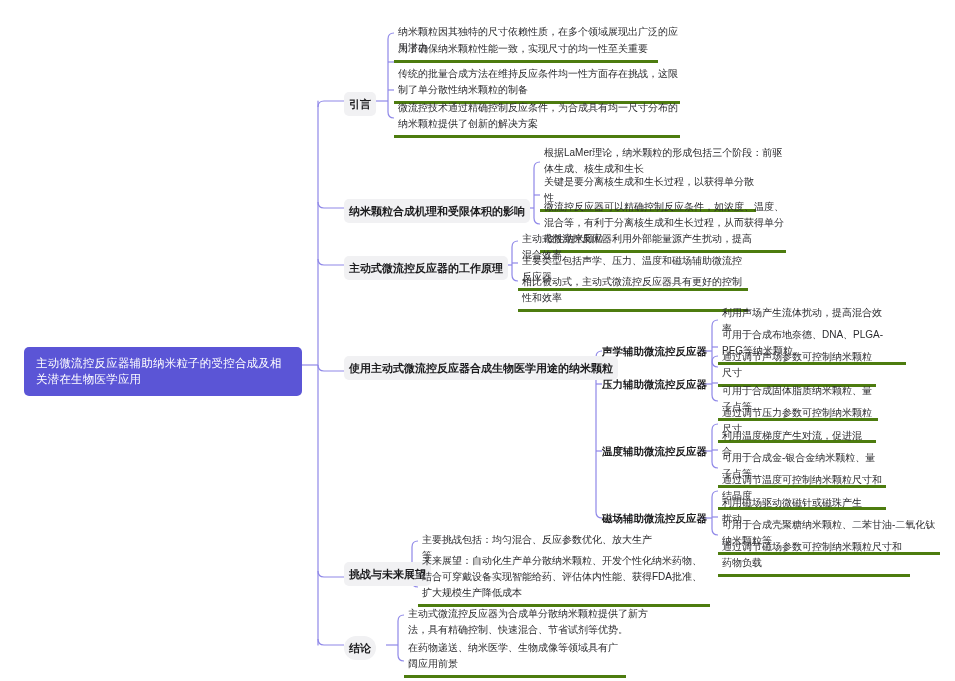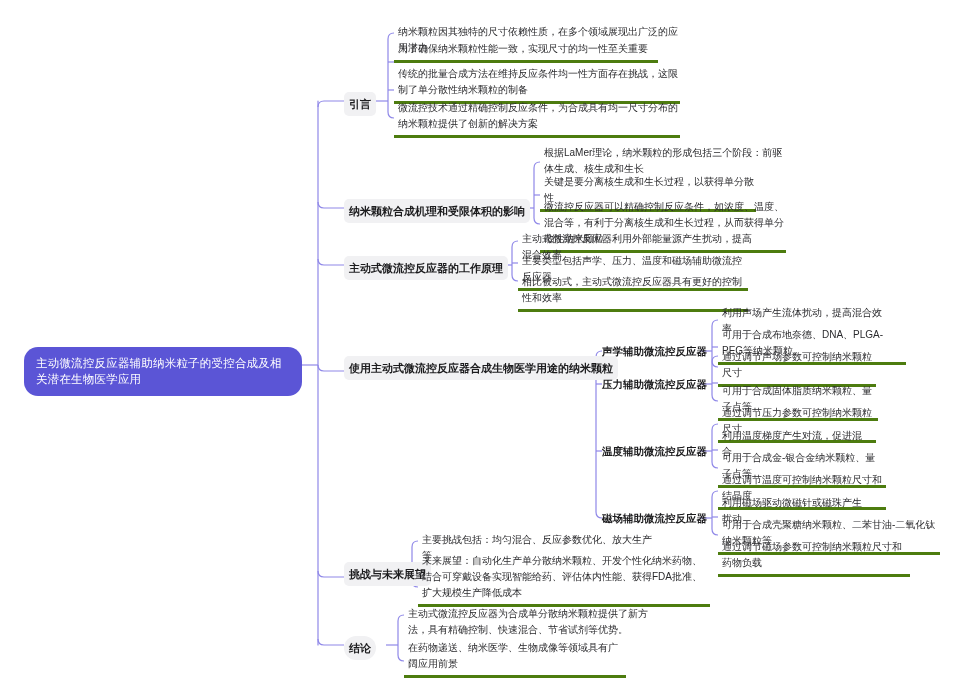--- a/index.html
+++ b/index.html
@@ -16,21 +16,21 @@
   #wires{position:absolute;left:0;top:0;width:955px;height:681px;pointer-events:none;}
 
   
   .root-node{
     position:absolute;
     left:24px;top:347px;
     width:278px;
     box-sizing:border-box;
     background:#5b55d6;
     color:#ffffff;
-    border-radius:14px;
+    border-radius:5px;
     padding:8px 10px 9px 12px;
     font-size:11.5px;
     line-height:16px;
     font-weight:400;
     letter-spacing:.2px;
   }
 
   
   .branch-label{
     position:absolute;

